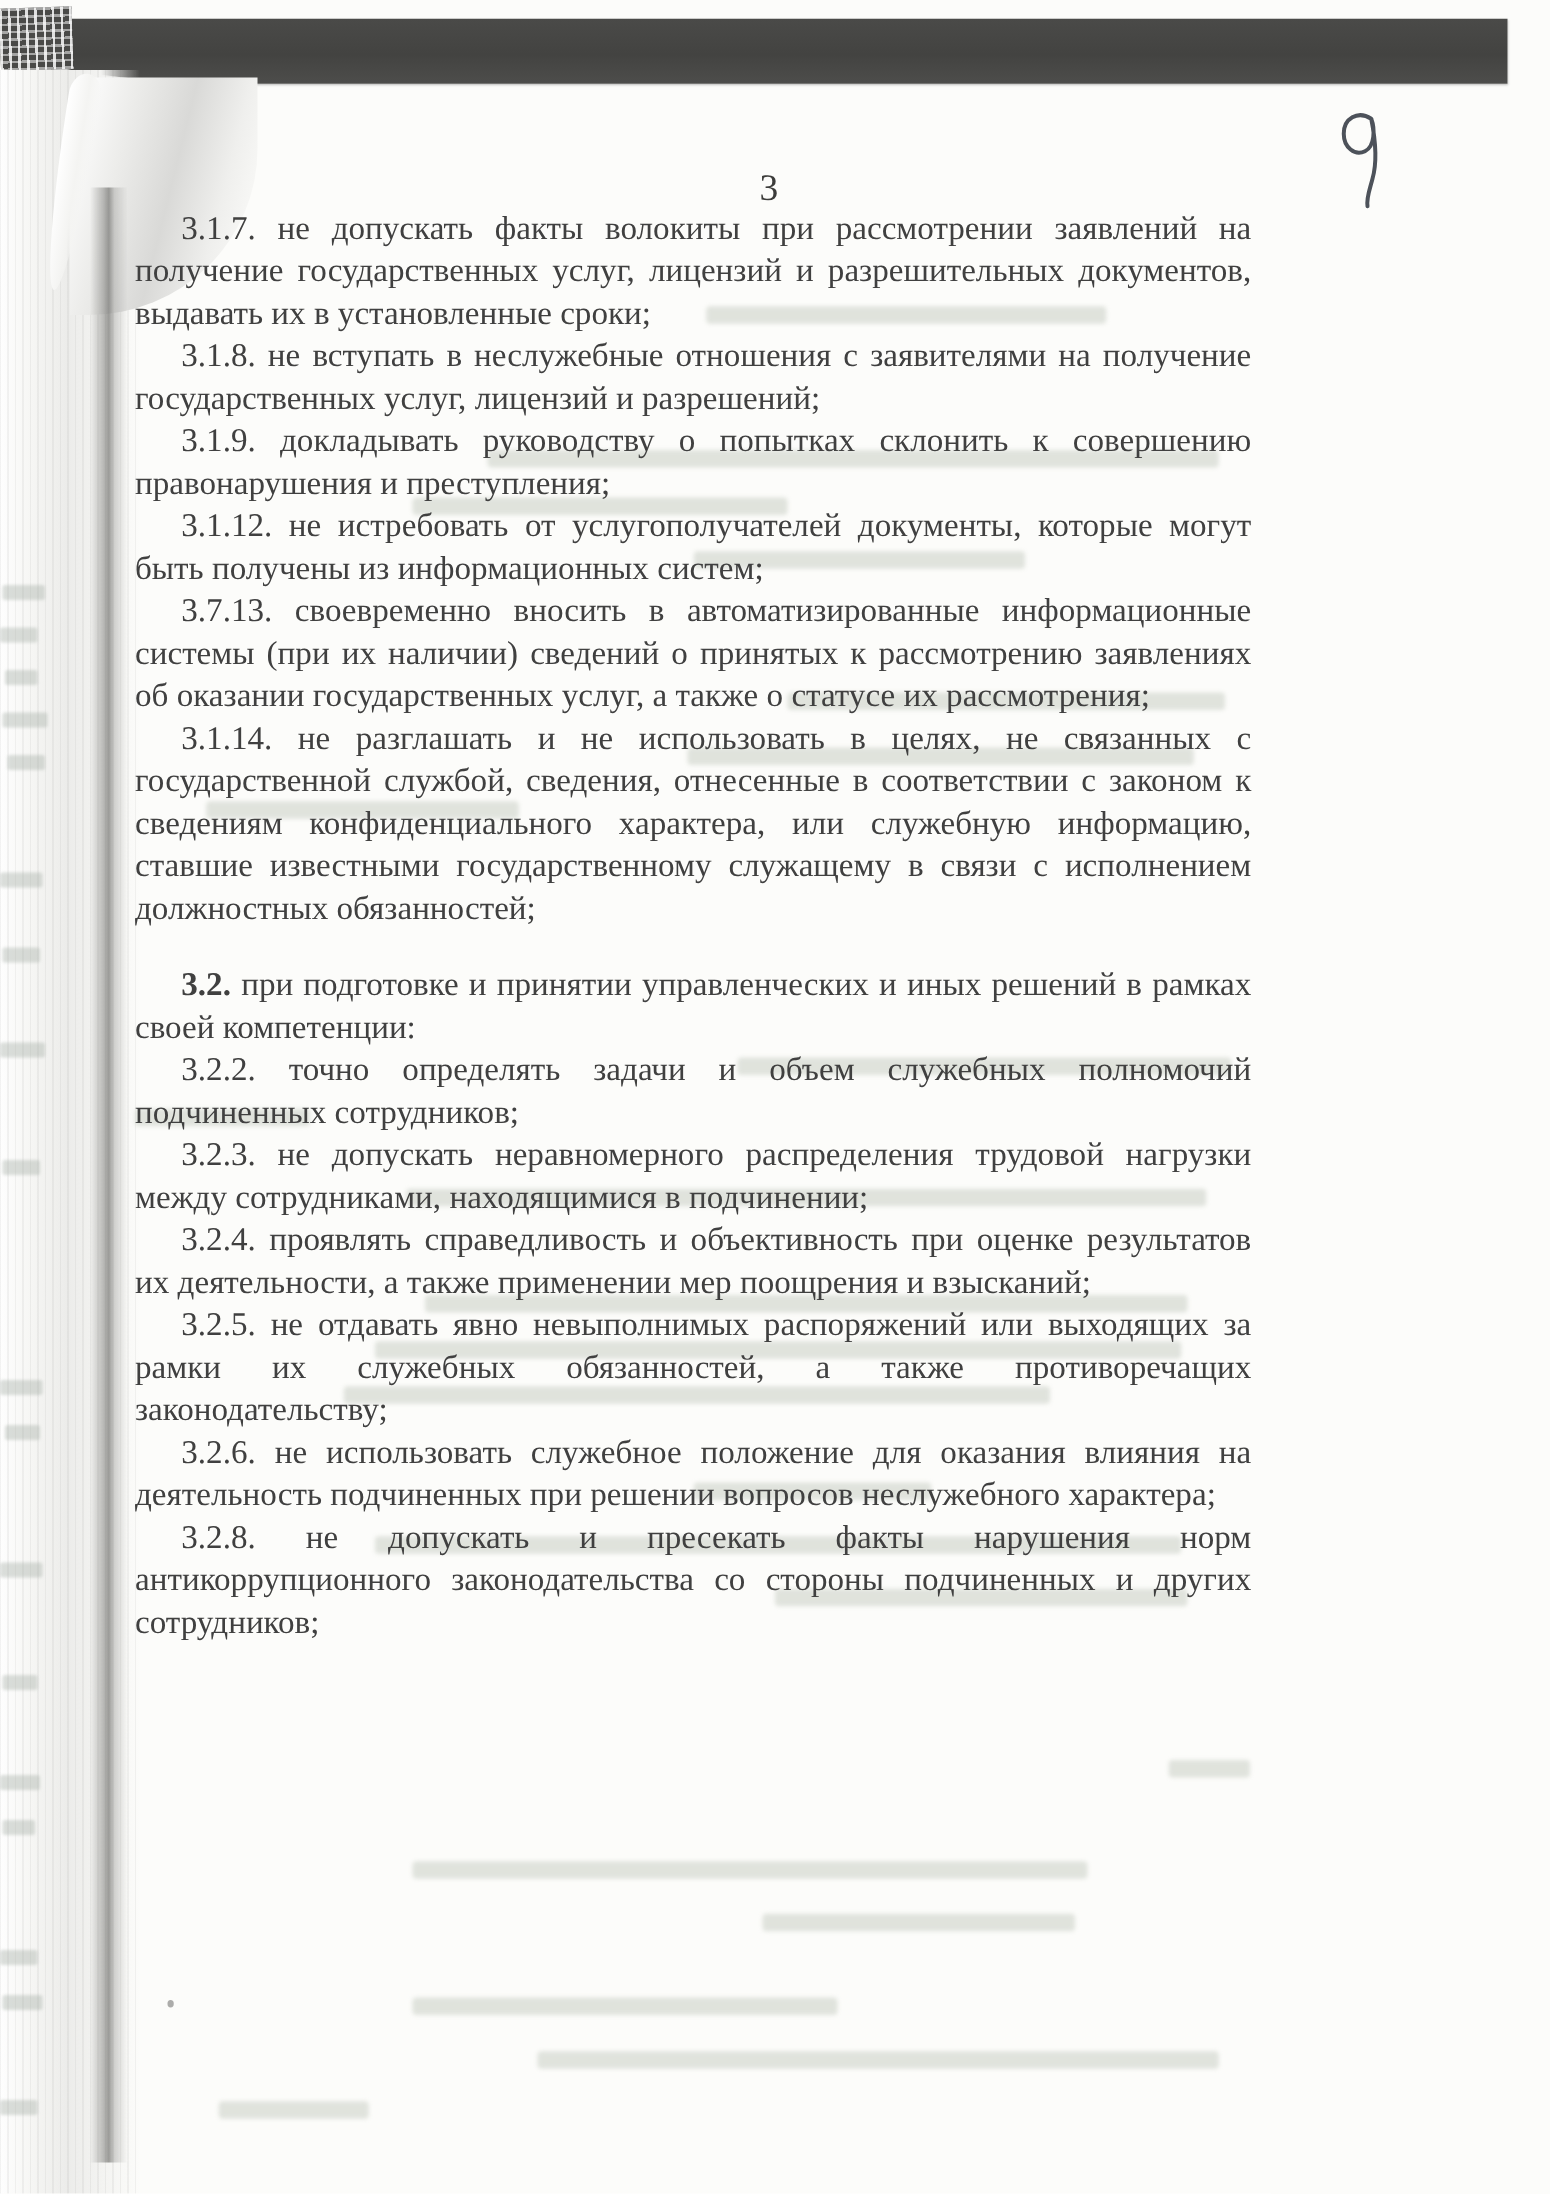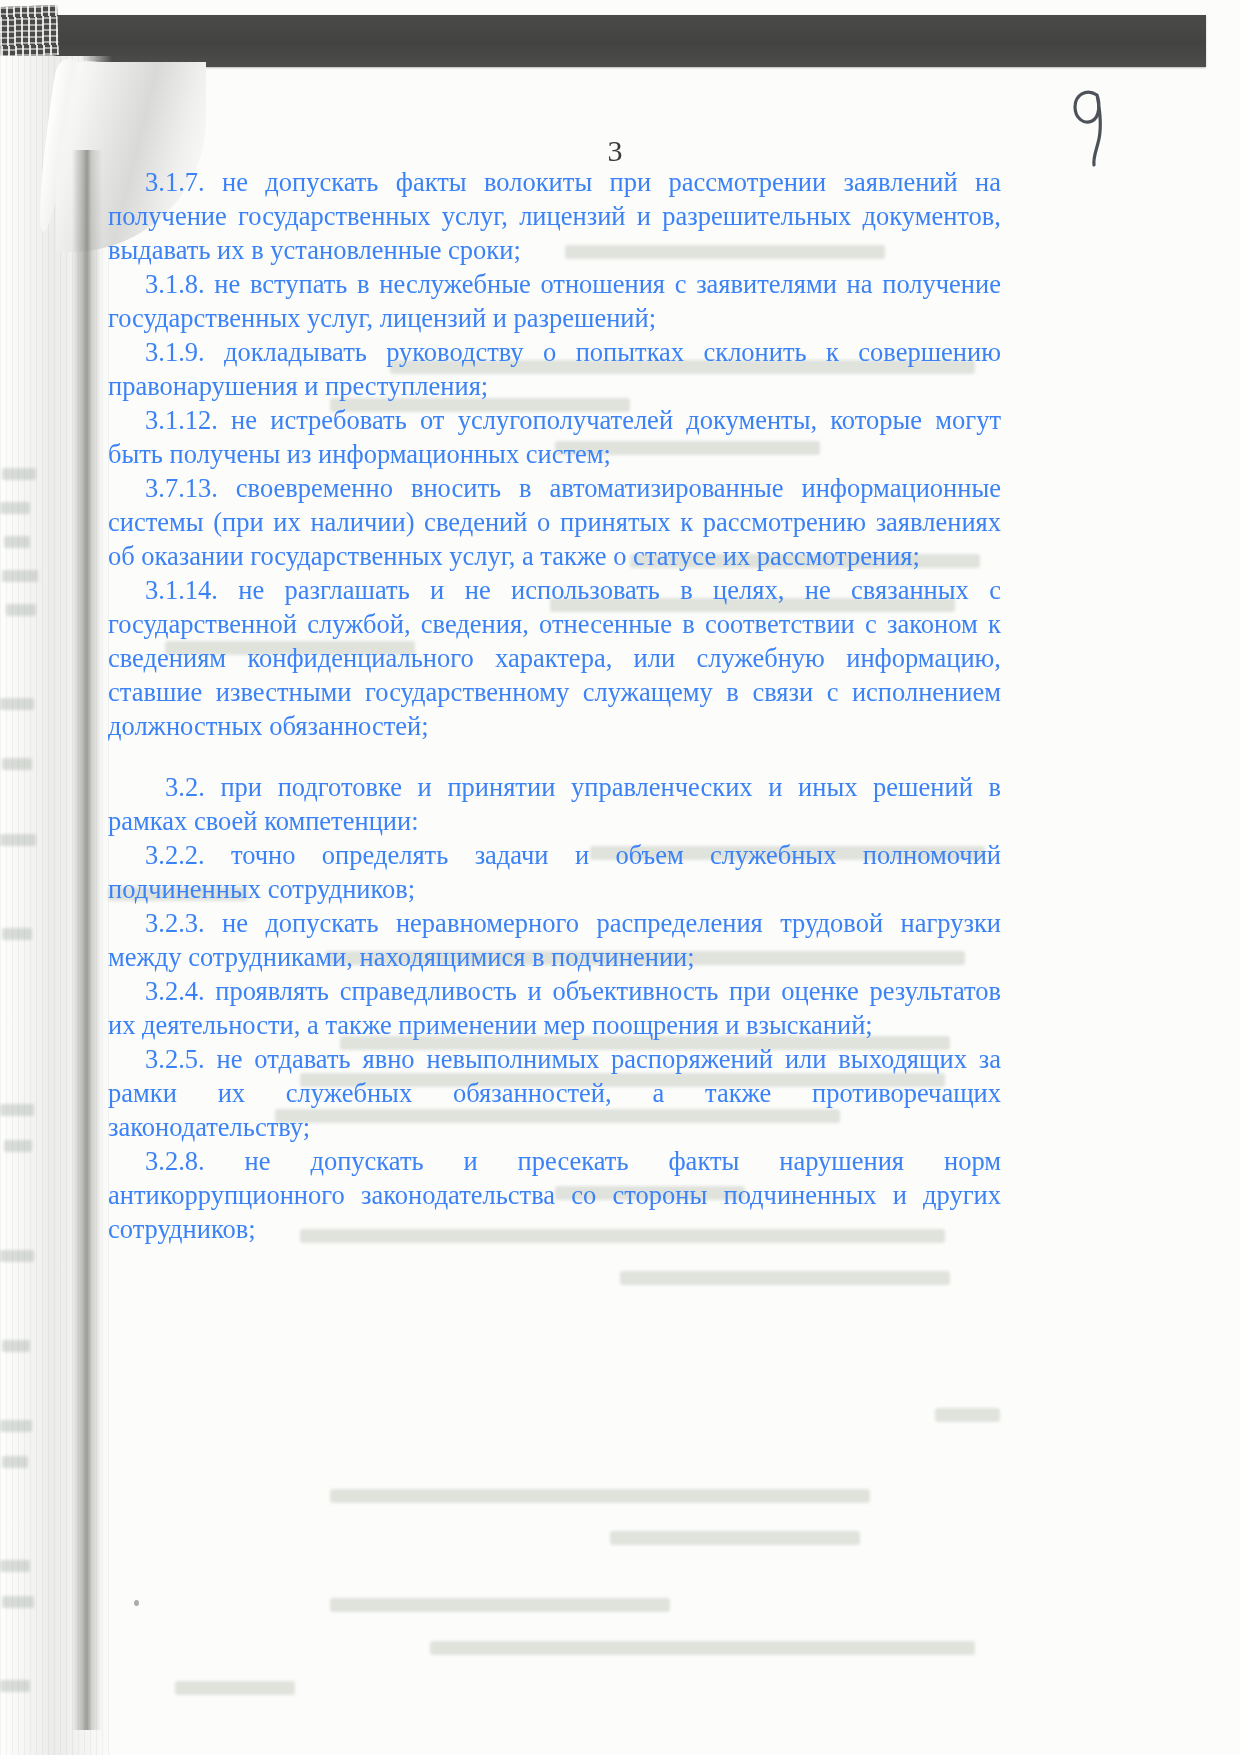--- a/index.html
+++ b/index.html
@@ -54,26 +54,26 @@
   
   .page-number{
     position:absolute;left:560px;top:134px;width:110px;
     text-align:center;font-size:30px;color:#3c3c3a;
   }
   
   .handwritten{position:absolute;left:1062px;top:86px;width:54px;height:84px;}
   
   .textcol{
     position:absolute;left:108px;top:165px;width:893px;
-    font-size:26.5px;line-height:34px;color:#3b82f6;
+    font-size:26.5px;line-height:34px;color:#404040;
     text-align:justify;
   }
   .para{margin:0;text-indent:37px;}
   .para.section-start{margin-top:27px;}
-  .pnum.bold{font-weight:normal;margin-left:20px;}
+  .pnum.bold{font-weight:bold;}
   
   .g{position:absolute;height:14px;background:#b3bbae;opacity:.38;filter:blur(1.6px);border-radius:3px;}
   .gm{position:absolute;height:12px;background:#9aa49b;opacity:.35;filter:blur(1.4px);border-radius:2px;}
   .dot{position:absolute;left:134px;top:1600px;width:5px;height:6px;background:#6a6a68;opacity:.55;border-radius:50%;}
 </style>
 </head>
 <body>
 
 <div class="scan">
 
@@ -139,16 +139,17 @@
       <p class="para"><span class="pnum">3.1.8.</span> <span class="ptext">не вступать в неслужебные отношения с заявителями на получение государственных услуг, лицензий и разрешений;</span></p>
       <p class="para"><span class="pnum">3.1.9.</span> <span class="ptext">докладывать руководству о попытках склонить к совершению правонарушения и преступления;</span></p>
       <p class="para"><span class="pnum">3.1.12.</span> <span class="ptext">не истребовать от услугополучателей документы, которые могут быть получены из информационных систем;</span></p>
       <p class="para"><span class="pnum">3.7.13.</span> <span class="ptext">своевременно вносить в автоматизированные информационные системы (при их наличии) сведений о принятых к рассмотрению заявлениях об оказании государственных услуг, а также о статусе их рассмотрения;</span></p>
       <p class="para"><span class="pnum">3.1.14.</span> <span class="ptext">не разглашать и не использовать в целях, не связанных с государственной службой, сведения, отнесенные в соответствии с законом к сведениям конфиденциального характера, или служебную информацию, ставшие известными государственному служащему в связи с исполнением должностных обязанностей;</span></p>
       <p class="para section-start"><span class="pnum bold">3.2.</span> <span class="ptext">при подготовке и принятии управленческих и иных решений в рамках своей компетенции:</span></p>
       <p class="para"><span class="pnum">3.2.2.</span> <span class="ptext">точно определять задачи и объем служебных полномочий подчиненных сотрудников;</span></p>
       <p class="para"><span class="pnum">3.2.3.</span> <span class="ptext">не допускать неравномерного распределения трудовой нагрузки между сотрудниками, находящимися в подчинении;</span></p>
       <p class="para"><span class="pnum">3.2.4.</span> <span class="ptext">проявлять справедливость и объективность при оценке результатов их деятельности, а также применении мер поощрения и взысканий;</span></p>
       <p class="para"><span class="pnum">3.2.5.</span> <span class="ptext">не отдавать явно невыполнимых распоряжений или выходящих за рамки их служебных обязанностей, а также противоречащих законодательству;</span></p>
+      <p class="para"><span class="pnum">3.2.6.</span> <span class="ptext">не использовать служебное положение для оказания влияния на деятельность подчиненных при решении вопросов неслужебного характера;</span></p>
       <p class="para"><span class="pnum">3.2.8.</span> <span class="ptext">не допускать и пресекать факты нарушения норм антикоррупционного законодательства со стороны подчиненных и других сотрудников;</span></p>
     </main>
 
 </div>
 
 </body></html>

